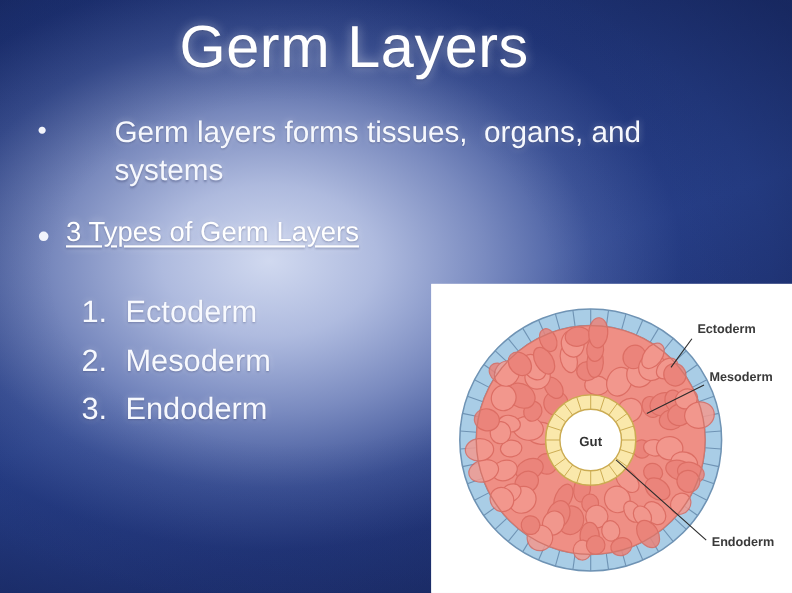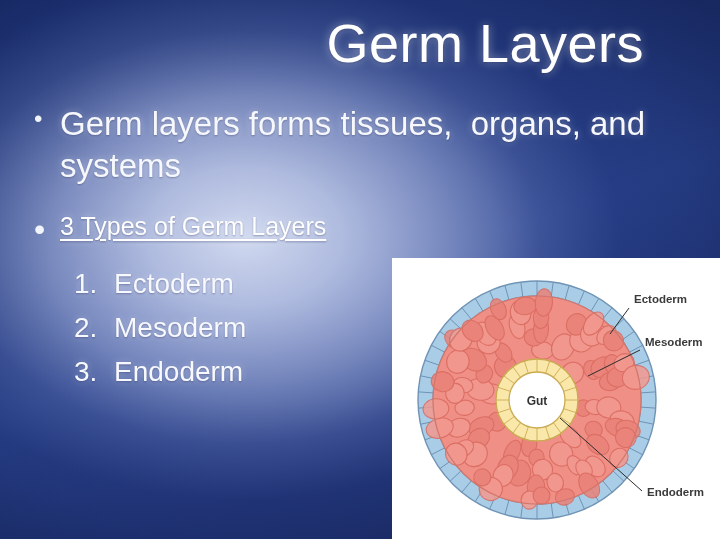--- a/index.html
+++ b/index.html
@@ -41,21 +41,21 @@
       rgba(12,24,70,0.22) 76%,
       rgba(10,20,62,0.48) 100%);
     pointer-events: none;
   }
 
   #title {
     position: absolute;
     top: 14px;
     left: 0;
     width: 644px;
-    text-align: right;
+    text-align: center;
     font-size: 54px;
     line-height: 1.08;
     color: #ffffff;
     font-weight: 400;
     letter-spacing: 0.5px;
     text-shadow: 0 0 10px rgba(255,255,255,0.45), 0 1px 2px rgba(20,30,80,0.45);
   }
 
   #body-list {
     position: absolute;
@@ -75,26 +75,27 @@
     color: #f2f4fb;
     font-size: 26px;
     line-height: 1.0;
     text-align: left;
   }
 
   .bullet-1 .bullet-dot { font-size: 24px; padding-top: 4px; }
   .bullet-2 .bullet-dot { font-size: 32px; padding-top: 2px; }
 
   .bullet-text-1 {
-    font-size: 33px;
+    font-size: 27px;
     line-height: 1.28;
     color: #f6f8fd;
     text-shadow: 0 0 7px rgba(255,255,255,0.35), 0 1px 2px rgba(25,35,85,0.40);
     max-width: 590px;
     white-space: pre-wrap;
+    margin-left: 44px;
   }
 
   .bullet-text-2 {
     font-size: 25px;
     line-height: 1.2;
     color: #ffffff;
     text-decoration: underline;
     text-underline-offset: 4px;
     text-shadow: 0 0 8px rgba(255,255,255,0.40), 0 1px 2px rgba(25,35,85,0.40);
   }

